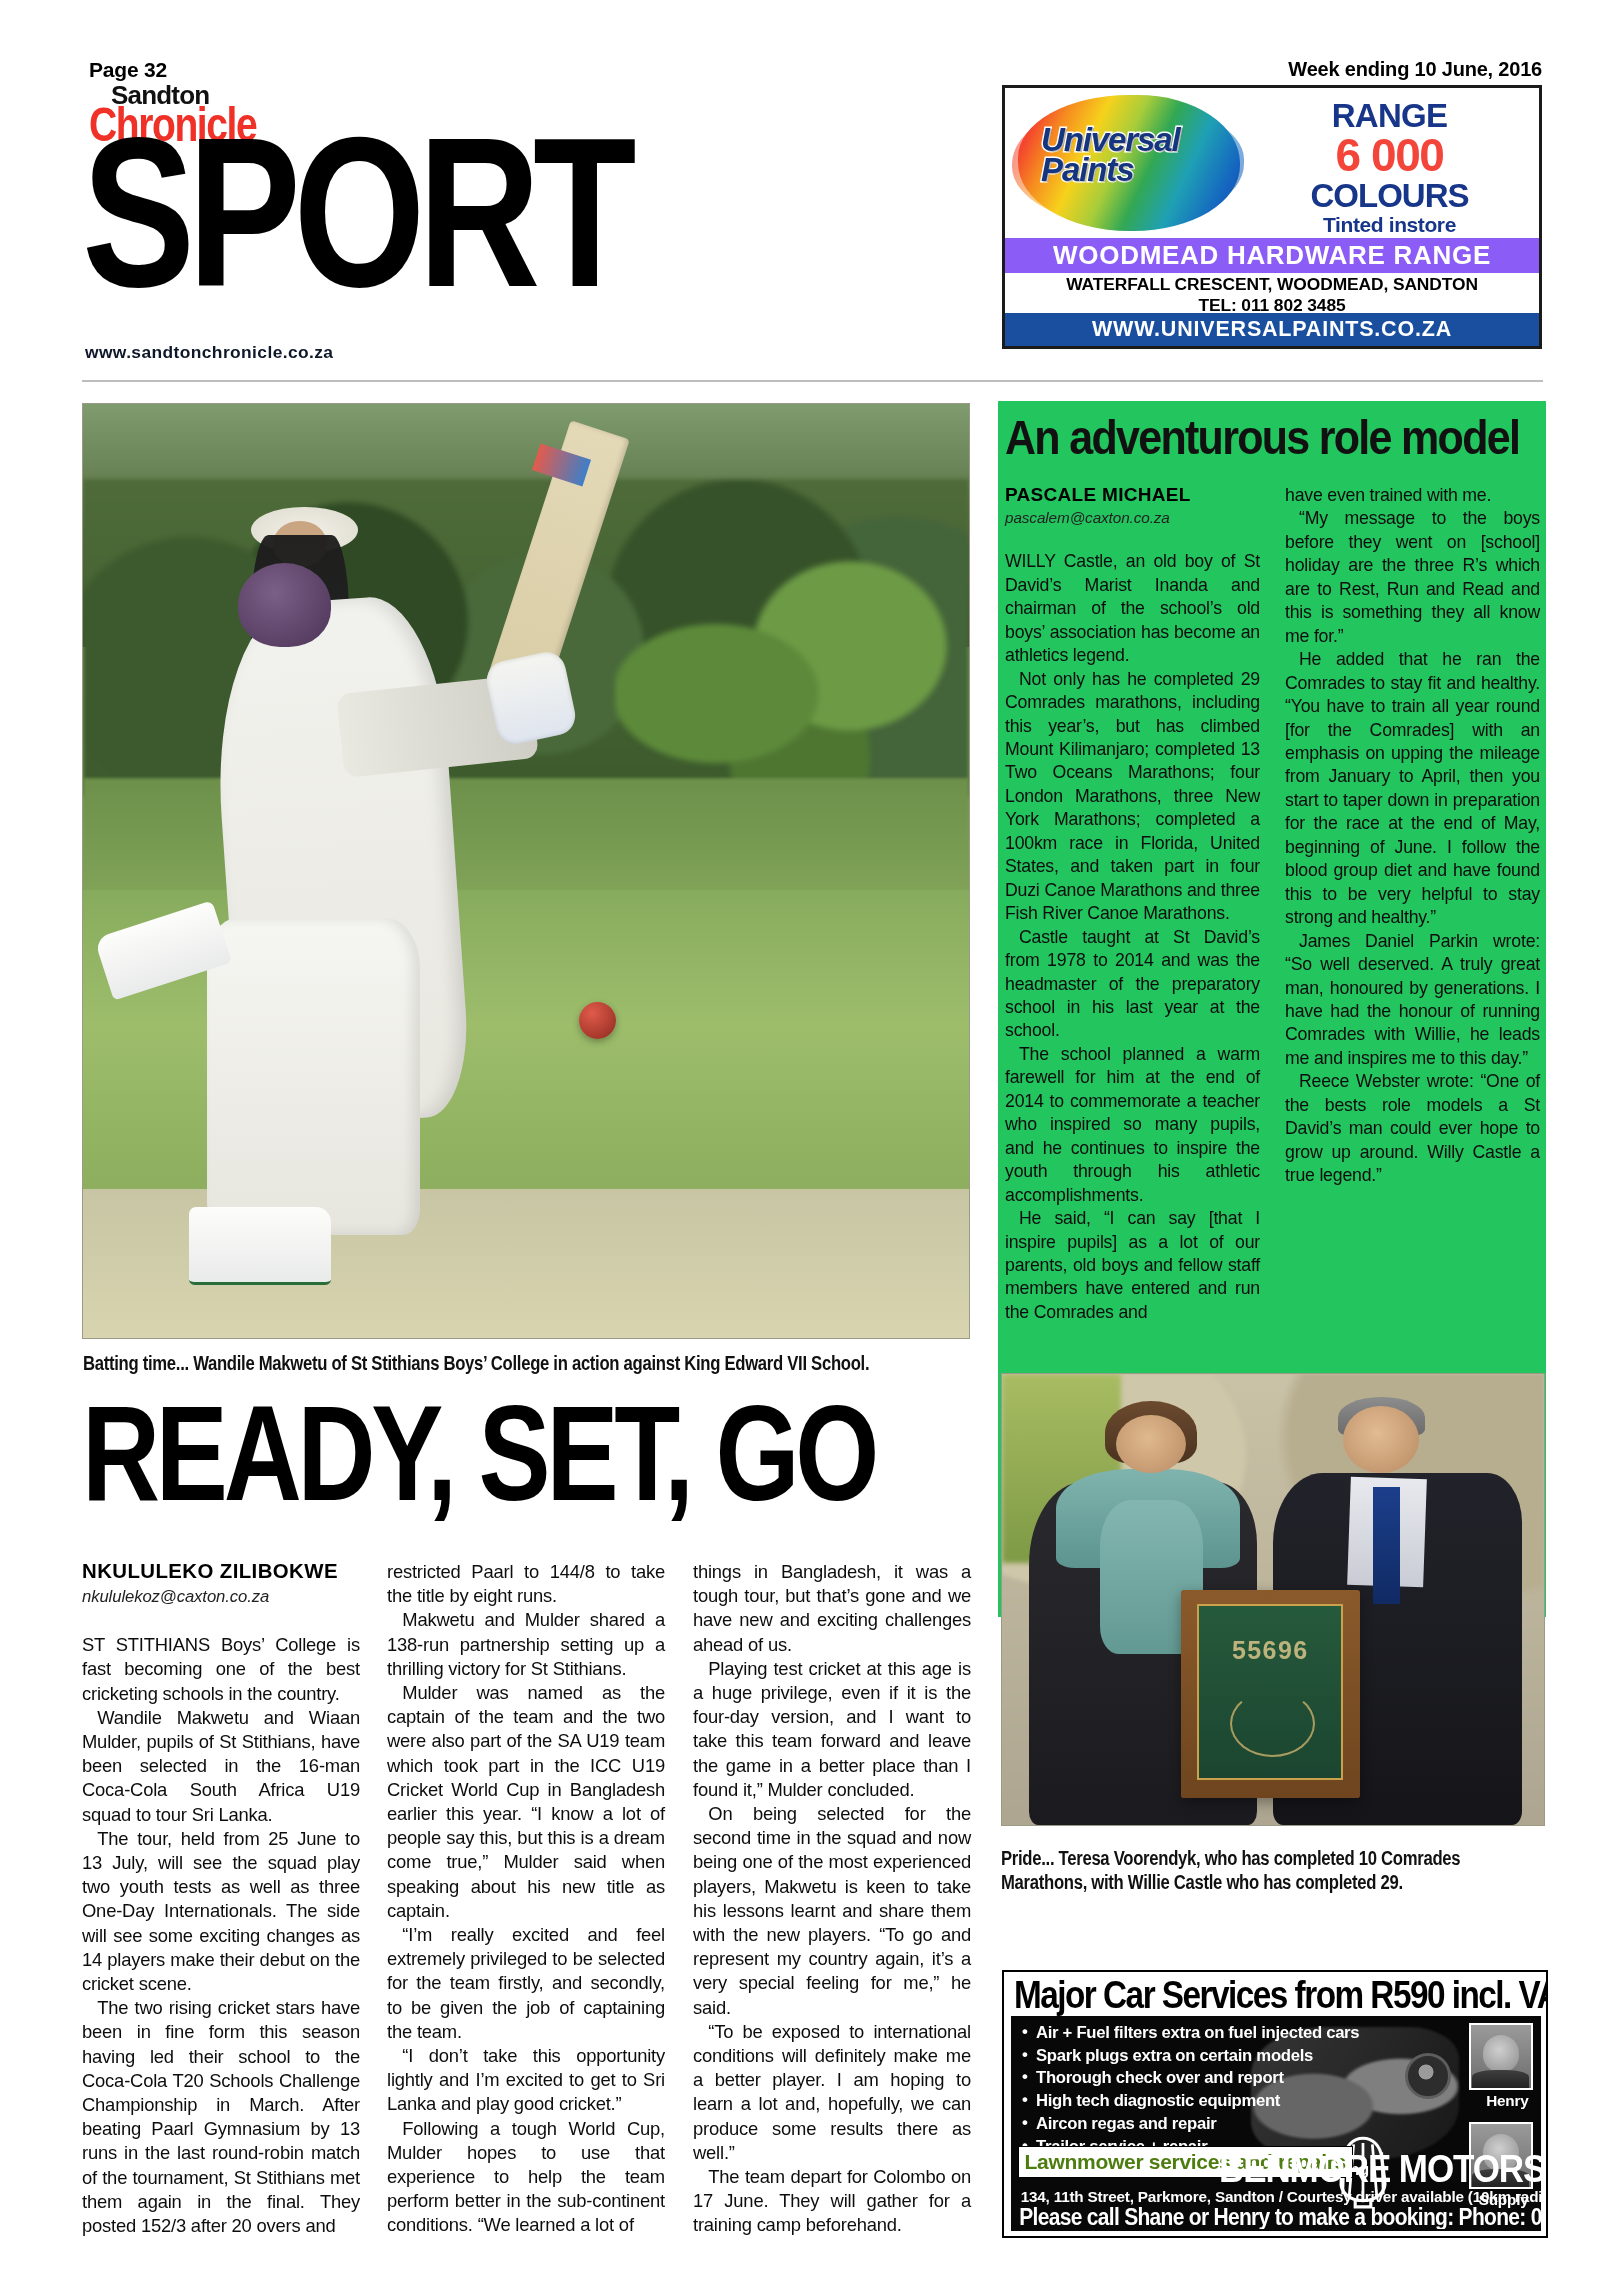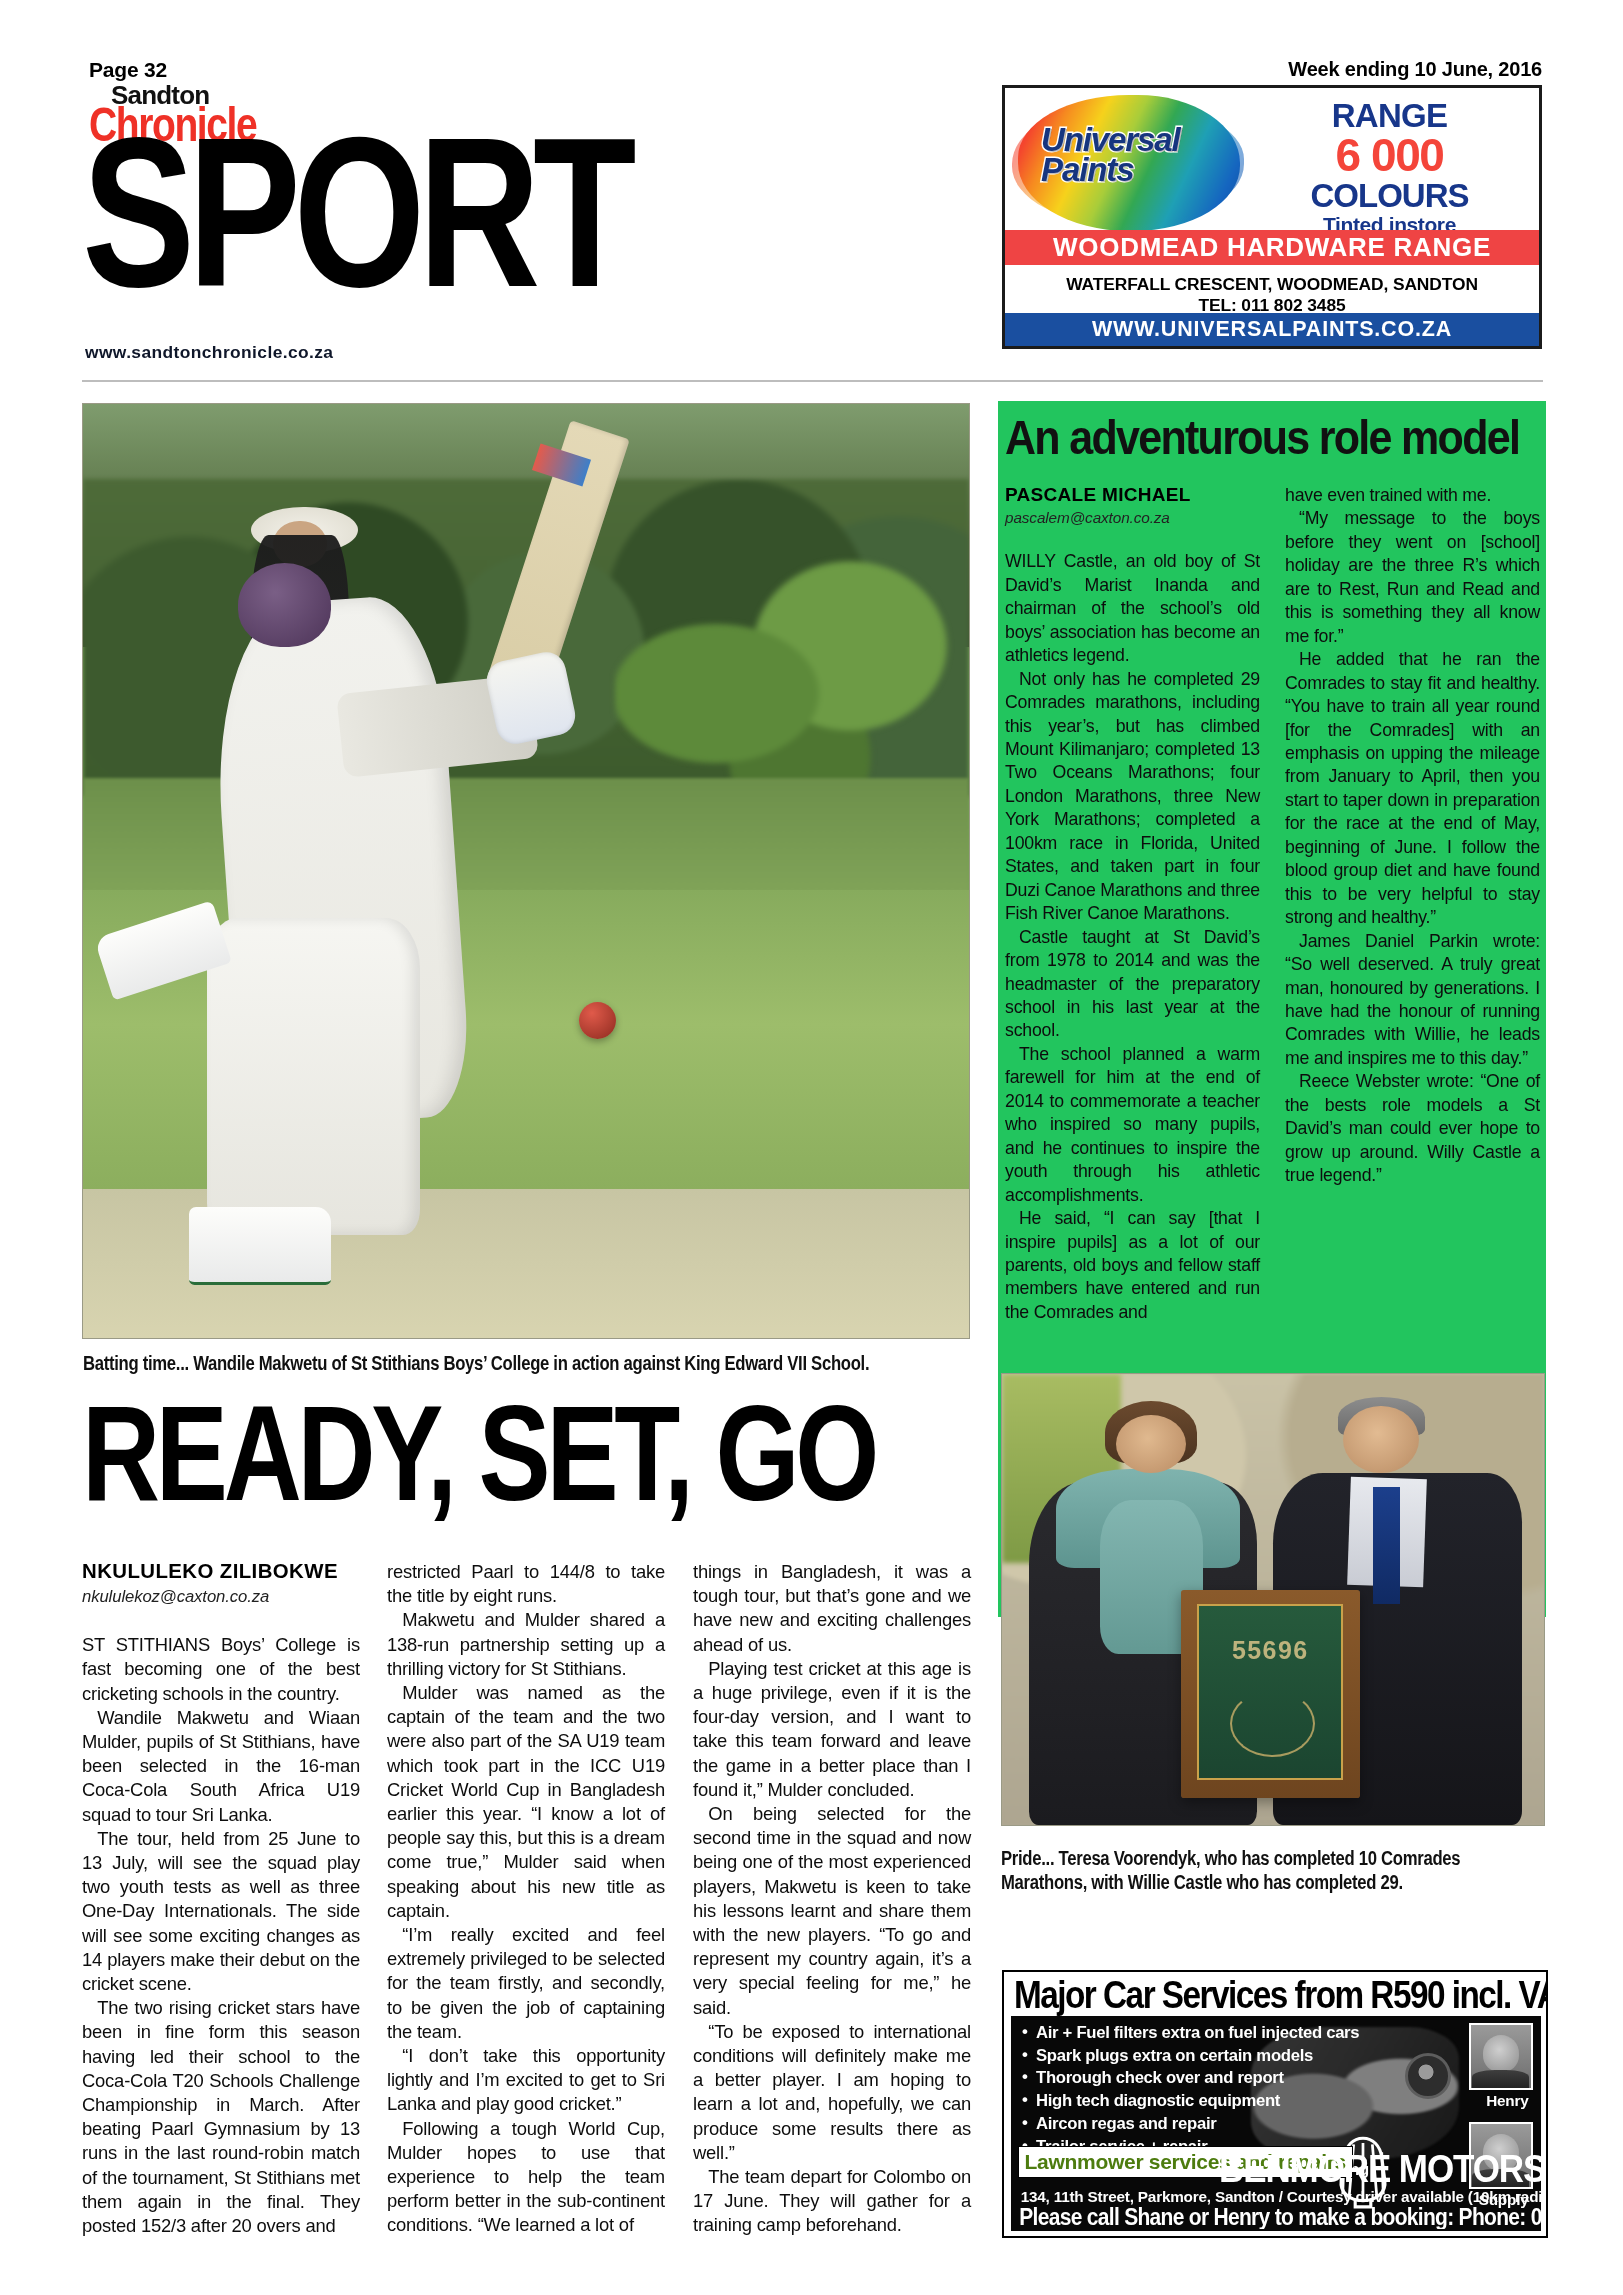--- a/index.html
+++ b/index.html
@@ -177,24 +177,24 @@
   .up-colours {
     font-size: 33px; font-weight: 700; color: #17368a;
     letter-spacing: -1px; line-height: 1.02;
   }
   .up-tinted {
     font-size: 21px; font-weight: 700; color: #17368a;
     letter-spacing: -0.4px; line-height: 1.1;
   }
   .up-redbar {
     position: absolute;
-    left: 0; top: 142px;
+    left: 0; top: 150px;
     width: 100%;
     height: 35px;
-    background: #ef4444;
+    background: #8b5cf6;
     color: #fff;
     font-size: 26px;
     font-weight: 700;
     letter-spacing: 0.7px;
     display: flex;
     align-items: center;
     justify-content: center;
     box-sizing: border-box;
   }
   .up-addr {

